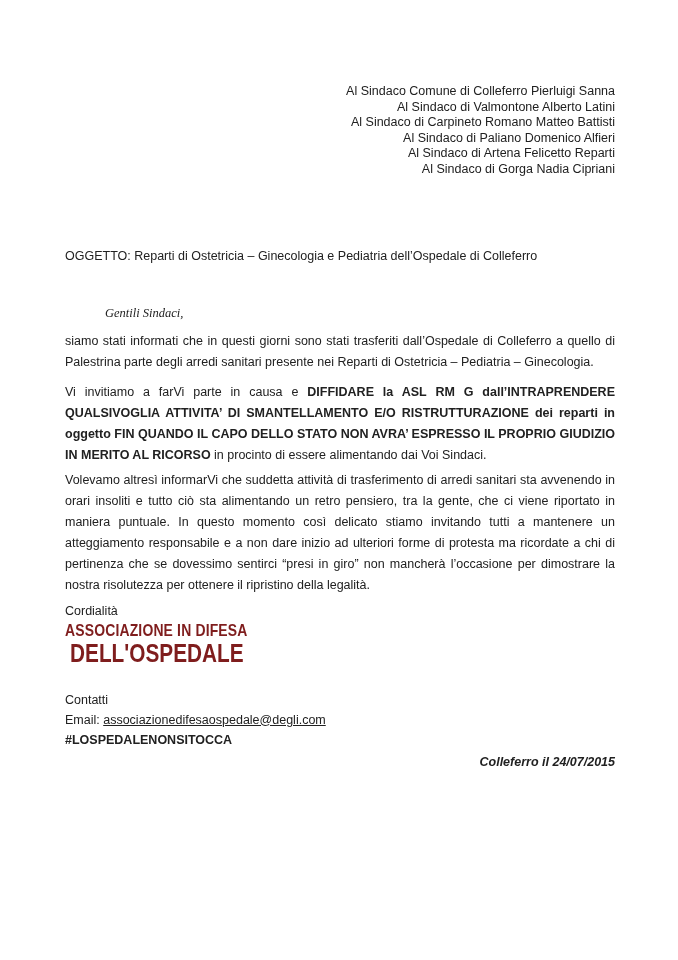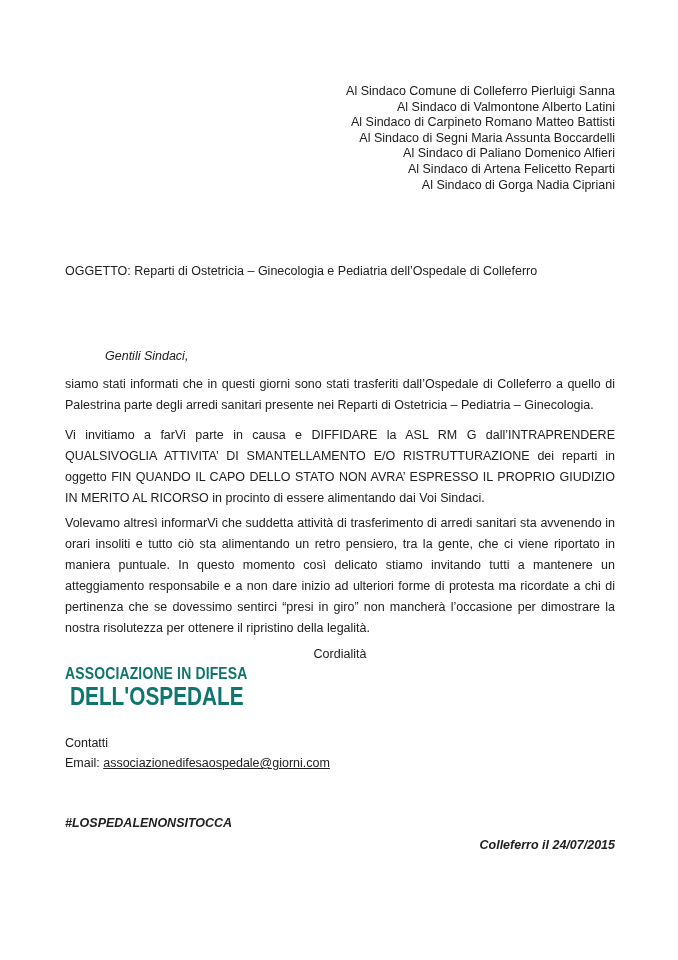--- a/index.html
+++ b/index.html
@@ -10,51 +10,50 @@
     box-sizing: border-box;
     padding: 84px 63px 0 65px;
     background: #ffffff;
     font-family: "Liberation Sans", sans-serif;
     font-size: 12.5px;
     color: #212121;
     overflow: hidden;
   }
   .recipients { text-align: right; line-height: 15.6px; }
   .subject { margin-top: 70px; line-height: 17px; }
-  .salutation { margin-top: 68px; margin-left: 40px; font-style: italic; line-height: 17px; }
+  .salutation { margin-top: 40px; margin-left: 40px; font-style: italic; line-height: 17px; font-family: Liberation Serif, serif; }
   .para { margin: 9px 0 0 0; text-align: justify; line-height: 21px; }
   .para.p3 { margin-top: 4px; }
-  .b { font-weight: normal; }
-  .closing { margin-top: 7px; line-height: 16px; text-align: center; }
-  .logo { margin-top: 3px; color: #0f766e; font-weight: 800; }
+  .b { font-weight: bold; }
+  .closing { margin-top: 7px; line-height: 16px; }
+  .logo { margin-top: 3px; color: #7f1d1d; font-weight: 800; }
   .logo-line1 {
     font-size: 17px; line-height: 18px; white-space: nowrap;
     width: max-content; transform: scaleX(0.82); transform-origin: 0 50%;
     letter-spacing: 0.2px;
   }
   .logo-line2 {
     font-size: 26px; line-height: 26px; white-space: nowrap;
     width: max-content; margin-left: 5px; transform: scaleX(0.80); transform-origin: 0 50%;
   }
   .contacts-label { margin-top: 24px; line-height: 20px; }
   .email-line { line-height: 20px; }
   .email { color: inherit; text-decoration: underline; cursor: pointer; }
-  .hashtag { font-weight: bold; font-style: italic; line-height: 20px; margin-top: 40px; }
+  .hashtag { font-weight: bold; line-height: 20px; }
   .date-line { margin-top: 2px; text-align: right; font-weight: bold; font-style: italic; line-height: 20px; }
 </style>
 </head>
 <body>
 
 <div class="page">
 
   <div class="recipients">
     <div>Al Sindaco Comune di Colleferro Pierluigi Sanna</div>
     <div>Al Sindaco di Valmontone Alberto Latini</div>
     <div>Al Sindaco di Carpineto Romano Matteo Battisti</div>
-    <div>Al Sindaco di Segni Maria Assunta Boccardelli</div>
     <div>Al Sindaco di Paliano Domenico Alfieri</div>
     <div>Al Sindaco di Artena Felicetto Reparti</div>
     <div>Al Sindaco di Gorga Nadia Cipriani</div>
   </div>
 
   <div class="subject">OGGETTO: Reparti di Ostetricia – Ginecologia e Pediatria dell’Ospedale di Colleferro</div>
 
   <div class="salutation">Gentili Sindaci,</div>
 
   <p class="para">siamo stati informati che in questi giorni sono stati trasferiti dall’Ospedale di Colleferro a quello di Palestrina parte degli arredi sanitari presente nei Reparti di Ostetricia – Pediatria – Ginecologia.</p>
@@ -65,19 +64,19 @@
 
   <div class="closing">Cordialità</div>
 
   <div class="logo">
     <div class="logo-line1">ASSOCIAZIONE IN DIFESA</div>
     <div class="logo-line2">DELL'OSPEDALE</div>
   </div>
 
   <div class="contacts-label">Contatti</div>
 
-  <div class="email-line"><span>Email: </span><a class="email">associazionedifesaospedale@giorni.com</a></div>
+  <div class="email-line"><span>Email: </span><a class="email">associazionedifesaospedale@degli.com</a></div>
 
   <div class="hashtag">#LOSPEDALENONSITOCCA</div>
 
   <div class="date-line">Colleferro il 24/07/2015</div>
 
 </div>
 
 </body></html>

